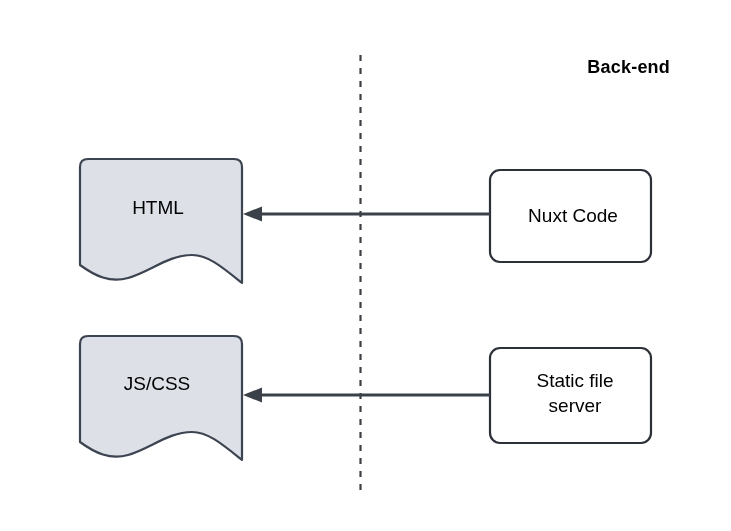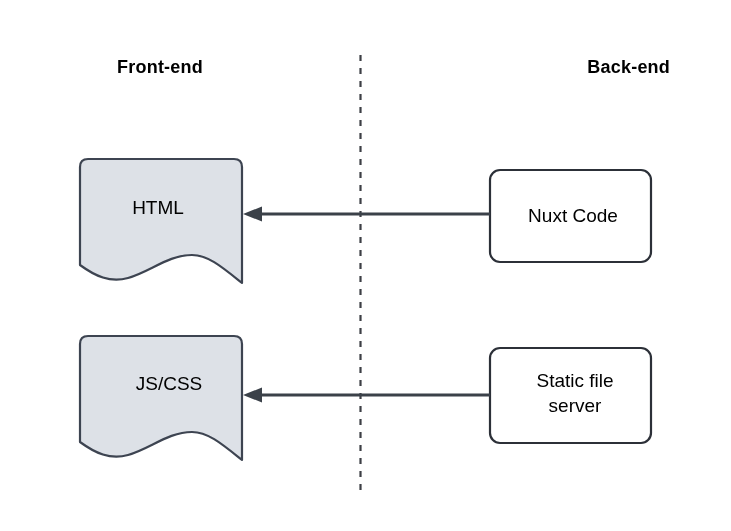--- a/index.html
+++ b/index.html
@@ -39,30 +39,29 @@
   .node-label {
     position: absolute;
     font-size: 19px;
     color: #000000;
     text-align: center;
     line-height: 25px;
     white-space: pre-line;
     pointer-events: none;
   }
   #label-html     { left: 80px;  top: 195px; width: 156px; }
-  #label-jscss    { left: 88px;  top: 371px; width: 162px; }
+  #label-jscss    { left: 76px;  top: 371px; width: 162px; }
   #label-nuxt     { left: 490px; top: 203px; width: 166px; }
   #label-static   { left: 490px; top: 368px; width: 170px; }
 </style>
 </head>
 <body>
 
 <div id="canvas">
 
-  <div class="col-title" id="title-frontend">Front-end</div>
 
   <div class="col-title" id="title-backend">Back-end</div>
 
   <svg class="svg-layer" viewBox="0 0 731 531" xmlns="http://www.w3.org/2000/svg">
 
     <line x1="360.5" y1="55" x2="360.5" y2="492" stroke="#3d3f45" stroke-width="2.2" stroke-dasharray="6 7"></line>
 
     <path d="M 88,159 L 234,159 Q 242,159 242,167 L 242,283
              C 222,267 208,255 192,255
              C 168,255 150,272 128,278

